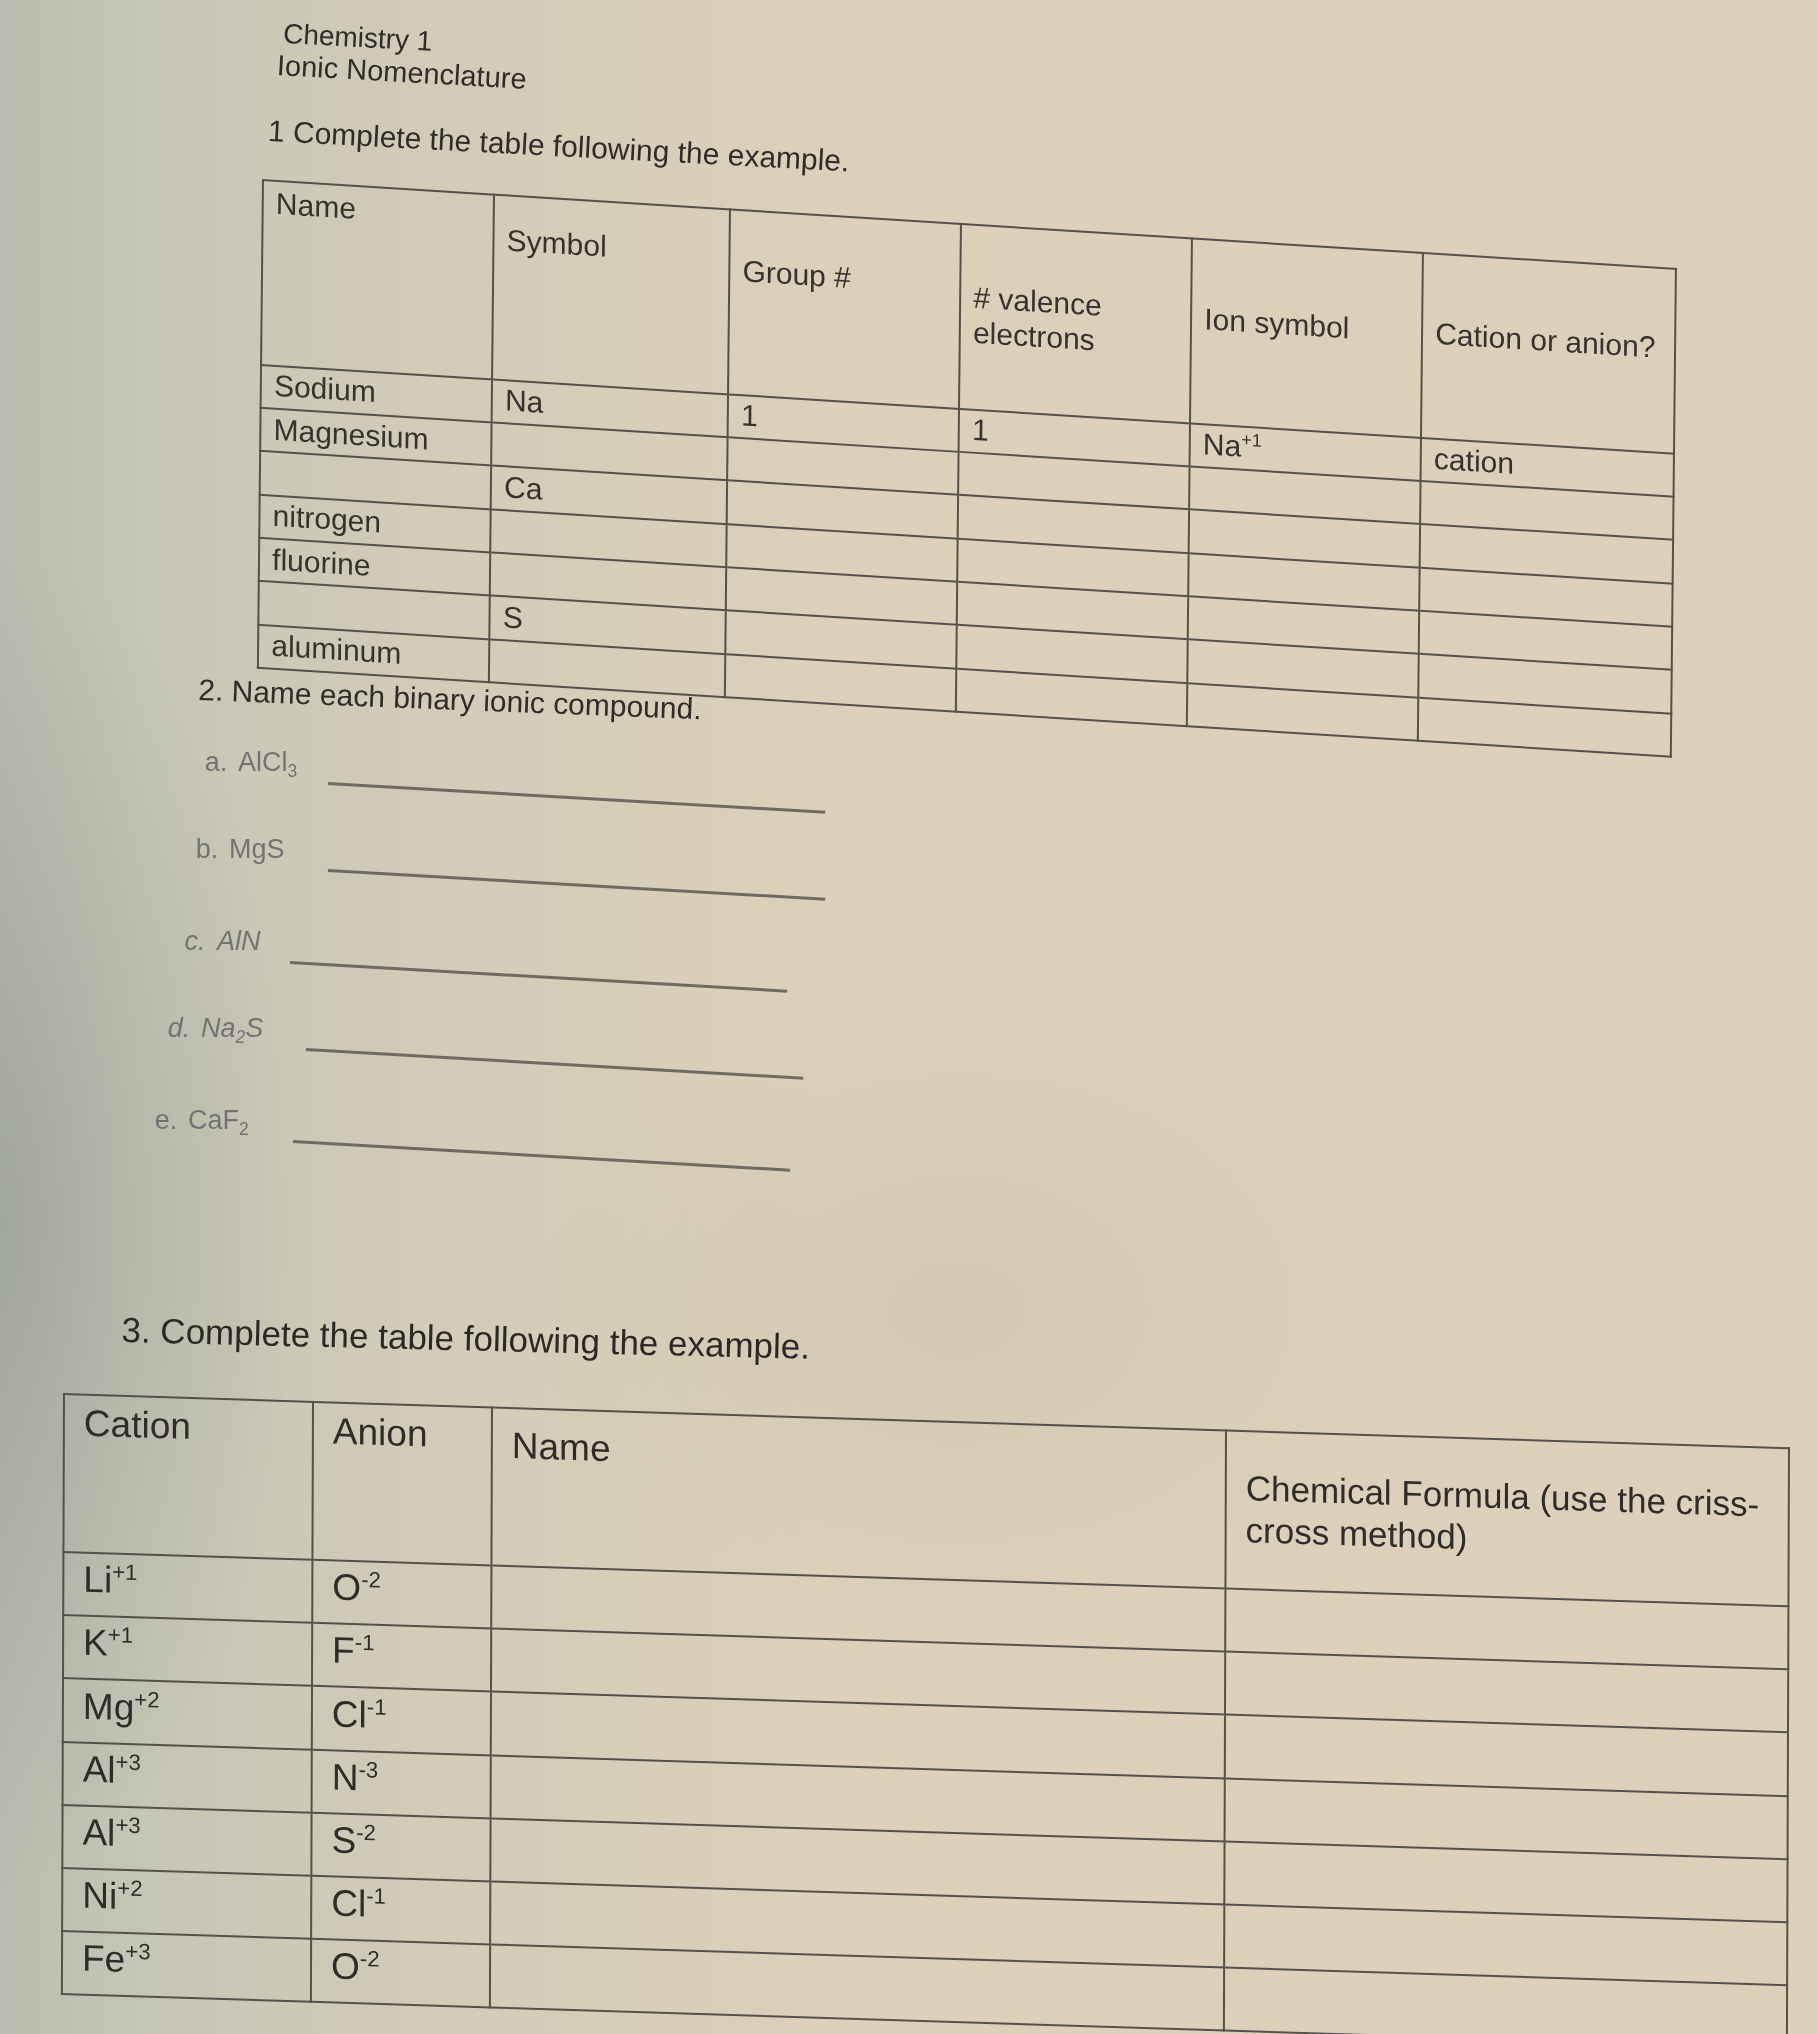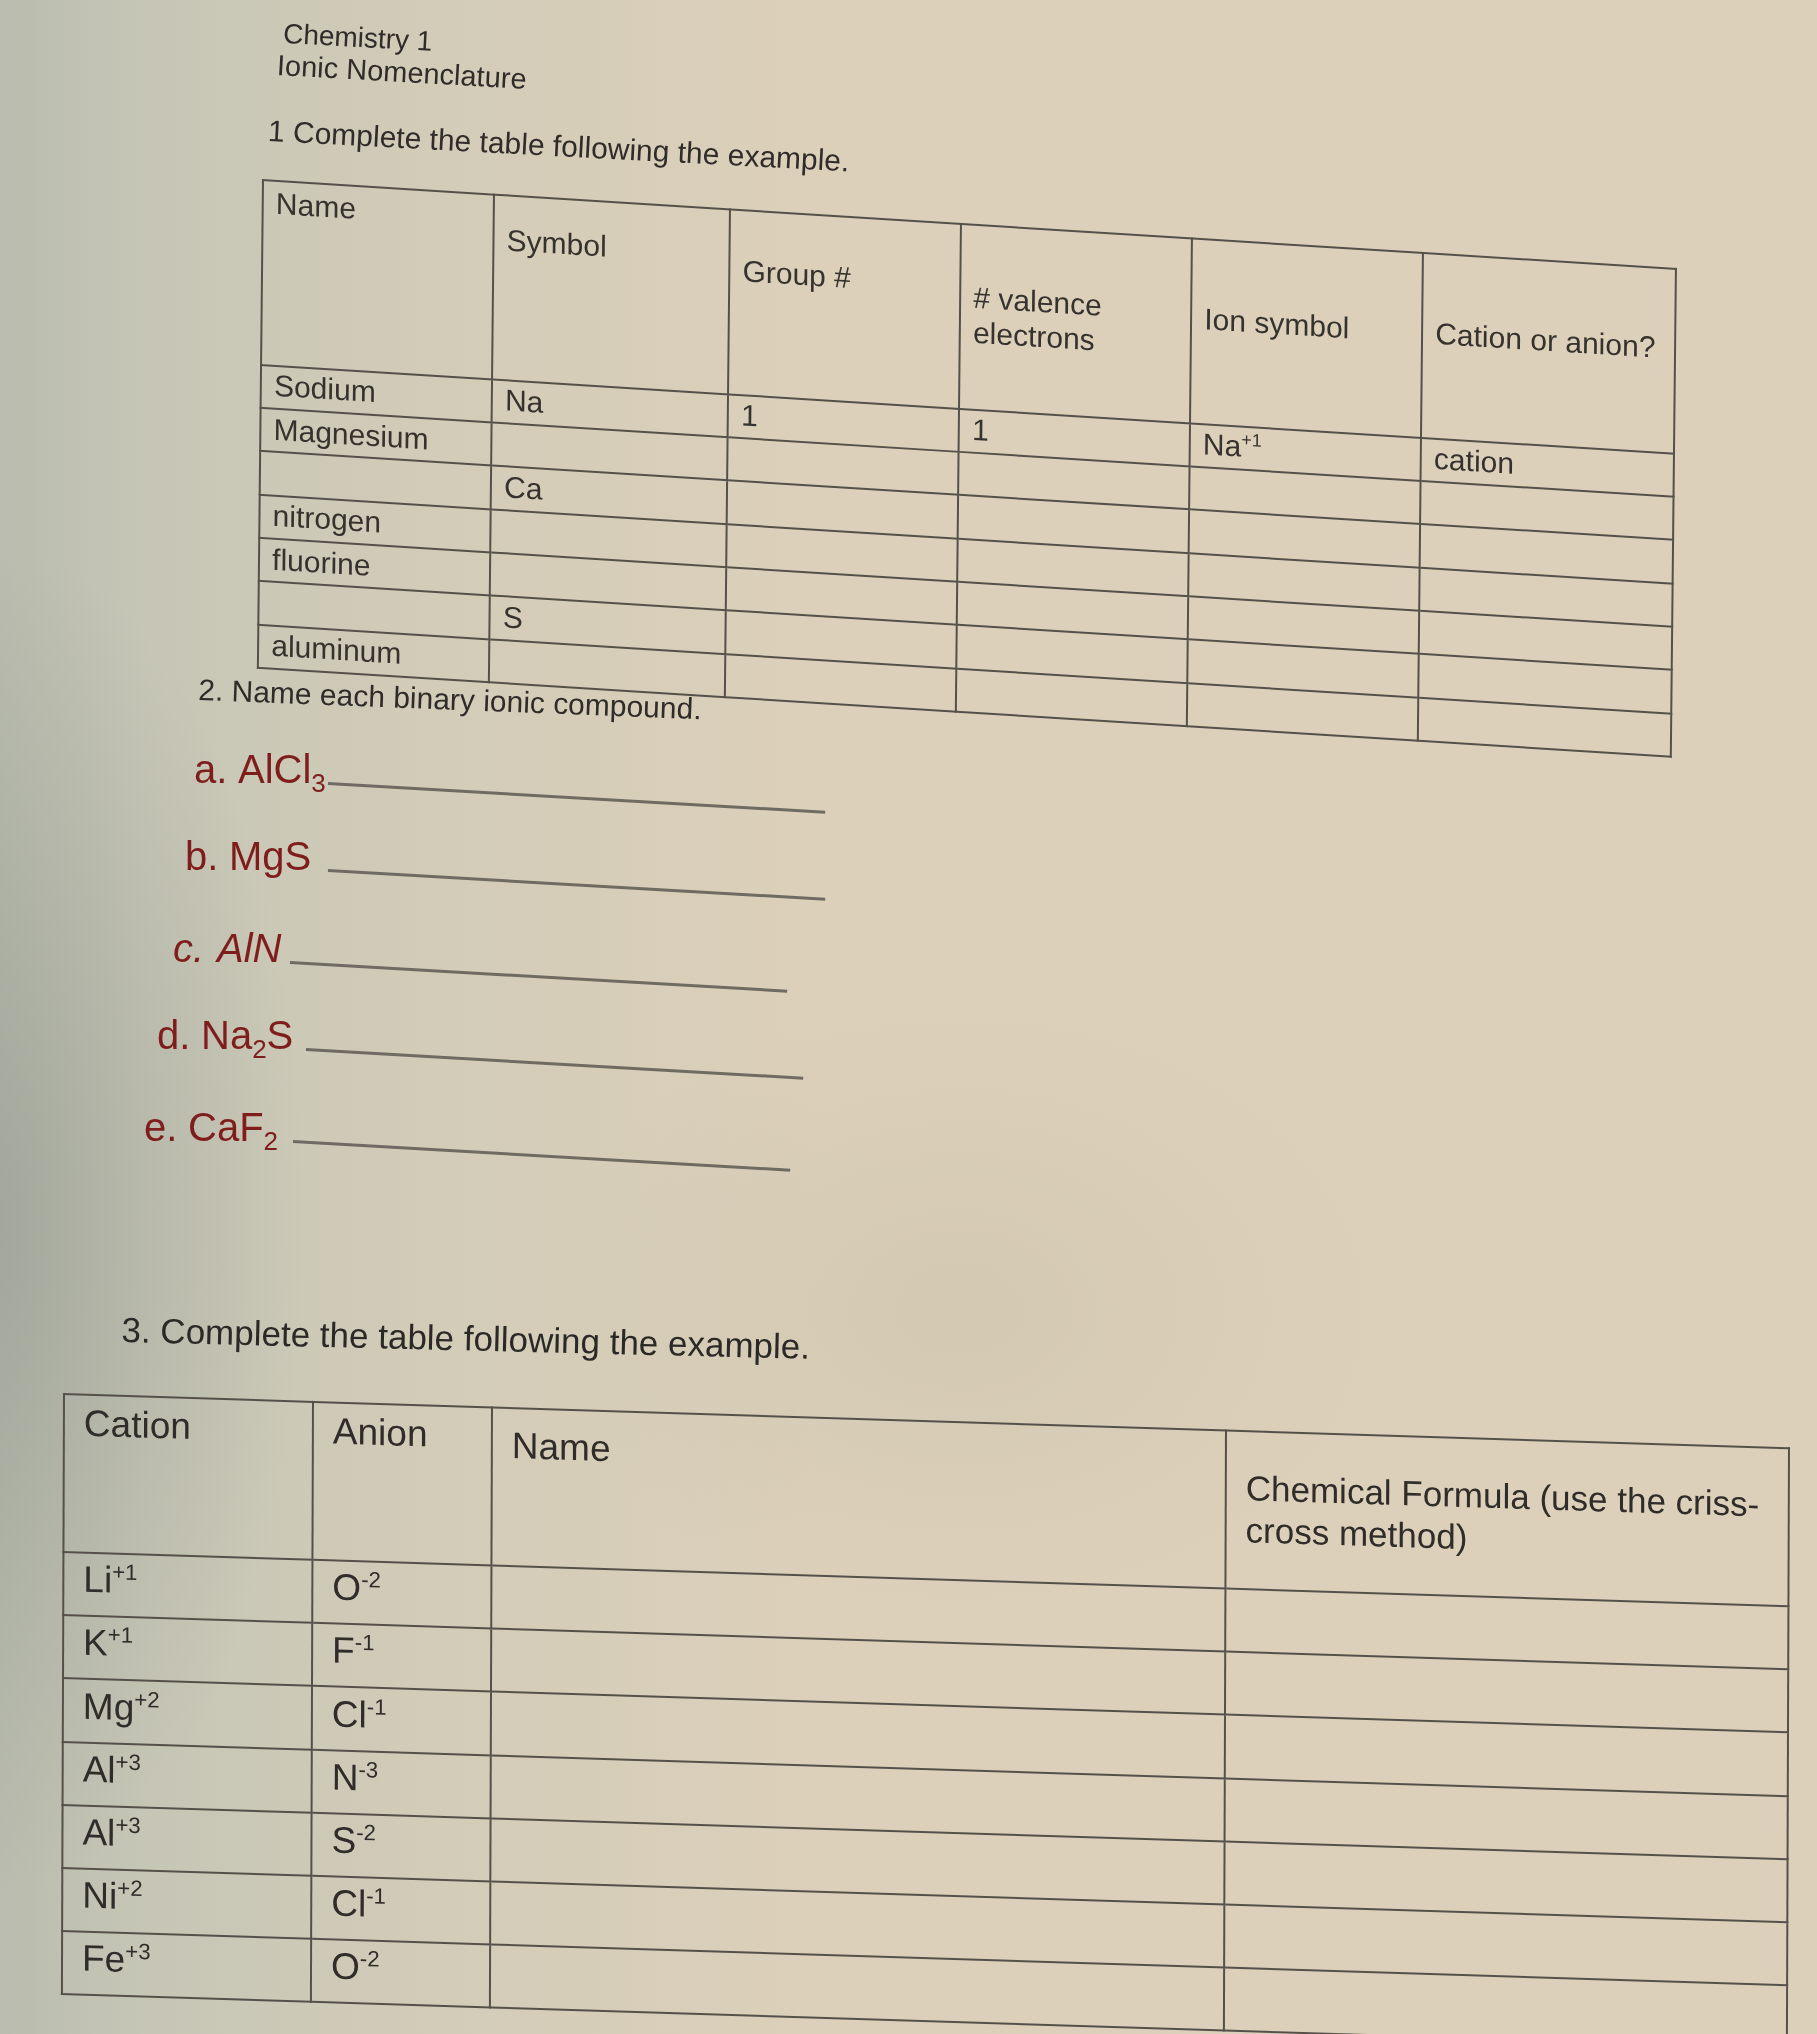--- a/index.html
+++ b/index.html
@@ -32,21 +32,21 @@
     border: 2.2px solid #555049; padding: 3.5px 12.2px; font-size: 30px; font-weight: normal;
     text-align: left; vertical-align: top; color: #36322e; line-height: 35px;
   }
   .t1 th { height: 118px; }
   .t1 td { height: 38px; padding-top: 1.7px; padding-bottom: 1.7px; }
   sup { font-size: 60%; vertical-align: super; line-height: 0; }
   sub { font-size: 65%; vertical-align: sub; line-height: 0; }
 
   
   .q2 { left: 199px; top: 673px; font-size: 30px; transform: rotate(2.2deg); transform-origin: left top; }
-  .item { position: absolute; font-size: 40px; color: #7f1d1d; }
+  .item { position: absolute; font-size: 27px; color: #737373; text-align: center; }
   .item .lbl { display: inline-block; width: 44px; }
   .line { position: absolute; height: 2.6px; background: #6f6a62; transform-origin: left center; }
 
   
   .q3 { left: 122px; top: 1310px; font-size: 35px; color: #2b2926; transform: rotate(1.4deg); transform-origin: left top; }
   .t2wrap {
     position: absolute; left: 63px; top: 1393px; width: 1725px; height: 576px;
     transform: skewY(1.6deg) rotate(0.2deg); transform-origin: left top;
   }
   .t2 { width: 1725px; height: 576px; }
@@ -149,21 +149,21 @@
 </div>
 
 <div class="txt q2">2. Name each binary ionic compound.</div>
 <div id="q2items">
     <div class="item" style="left: 194px; top: 747px;"><span class="lbl">a.</span><span><span>AlCl</span><sub>3</sub><span></span></span></div>
     <div class="line" style="left: 328px; top: 782px; width: 498px; transform: rotate(3.3deg);"></div>
     <div class="item" style="left: 185px; top: 834px;"><span class="lbl">b.</span><span><span>MgS</span><sub></sub><span></span></span></div>
     <div class="line" style="left: 328px; top: 869px; width: 498px; transform: rotate(3.3deg);"></div>
     <div class="item" style="left: 173px; top: 926px; font-style: italic;"><span class="lbl">c.</span><span><span>AlN</span><sub></sub><span></span></span></div>
     <div class="line" style="left: 290px; top: 961px; width: 498px; transform: rotate(3.3deg);"></div>
-    <div class="item" style="left: 157px; top: 1013px;"><span class="lbl">d.</span><span><span>Na</span><sub>2</sub><span>S</span></span></div>
+    <div class="item" style="left: 157px; top: 1013px; font-style: italic;"><span class="lbl">d.</span><span><span>Na</span><sub>2</sub><span>S</span></span></div>
     <div class="line" style="left: 306px; top: 1048px; width: 498px; transform: rotate(3.3deg);"></div>
     <div class="item" style="left: 144px; top: 1105px;"><span class="lbl">e.</span><span><span>CaF</span><sub>2</sub><span></span></span></div>
     <div class="line" style="left: 293px; top: 1140px; width: 498px; transform: rotate(3.3deg);"></div>
   </div>
 
 <div class="txt q3">3. Complete the table following the example.</div>
 
 <div class="t2wrap">
   <table class="t2">
     <colgroup>

